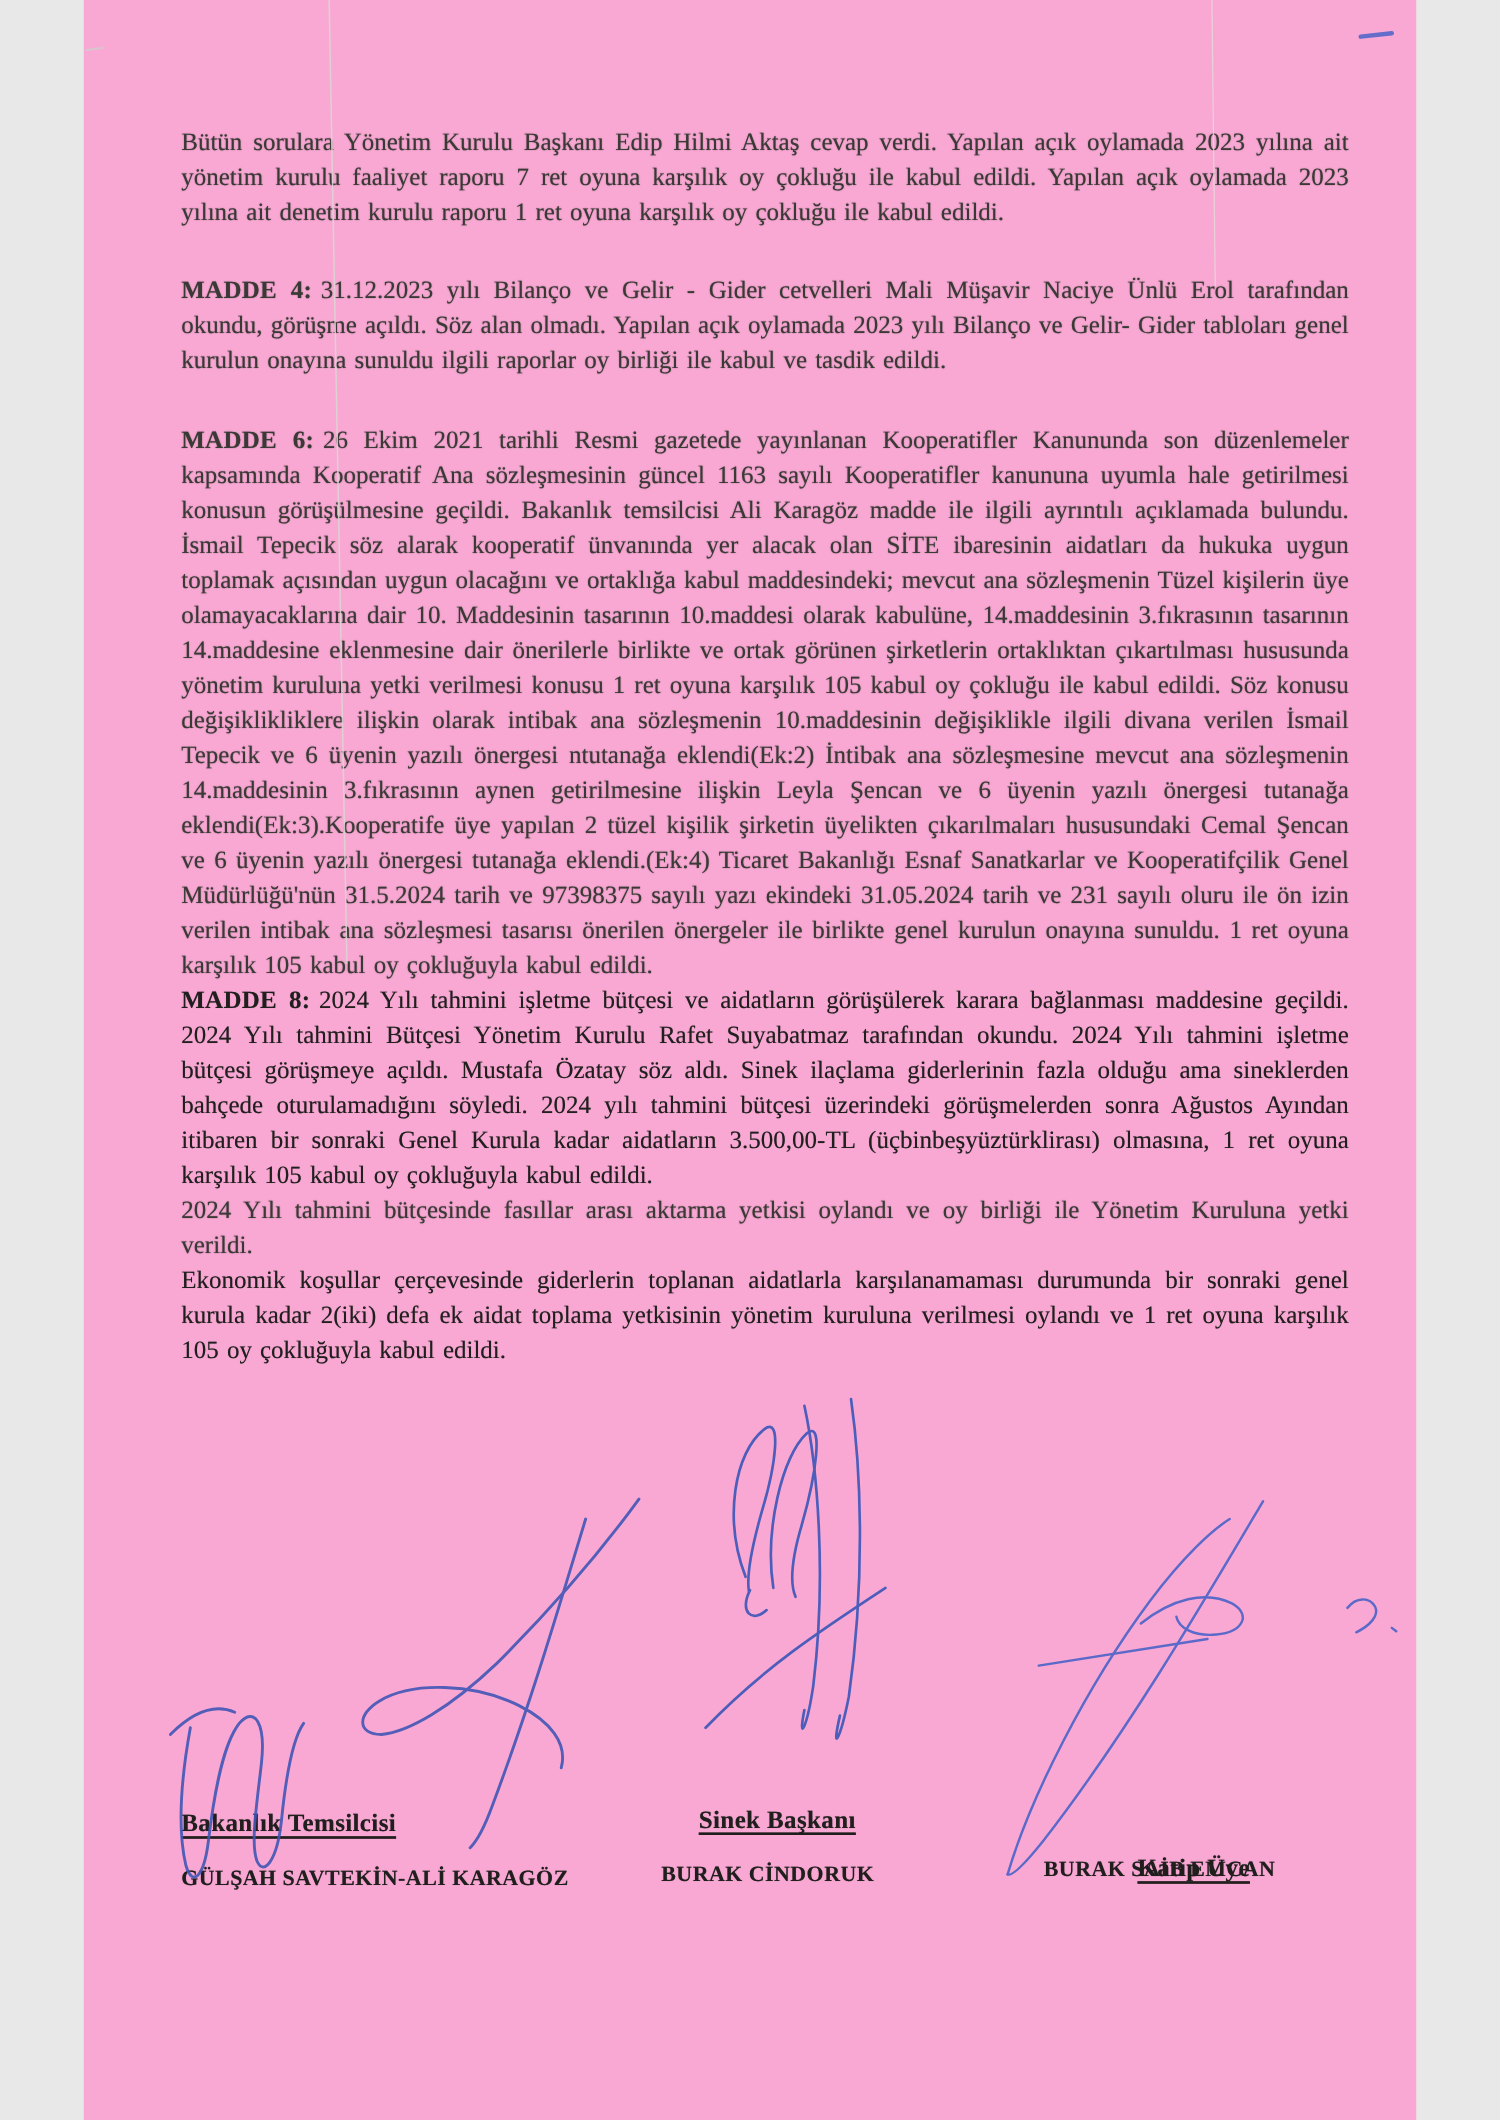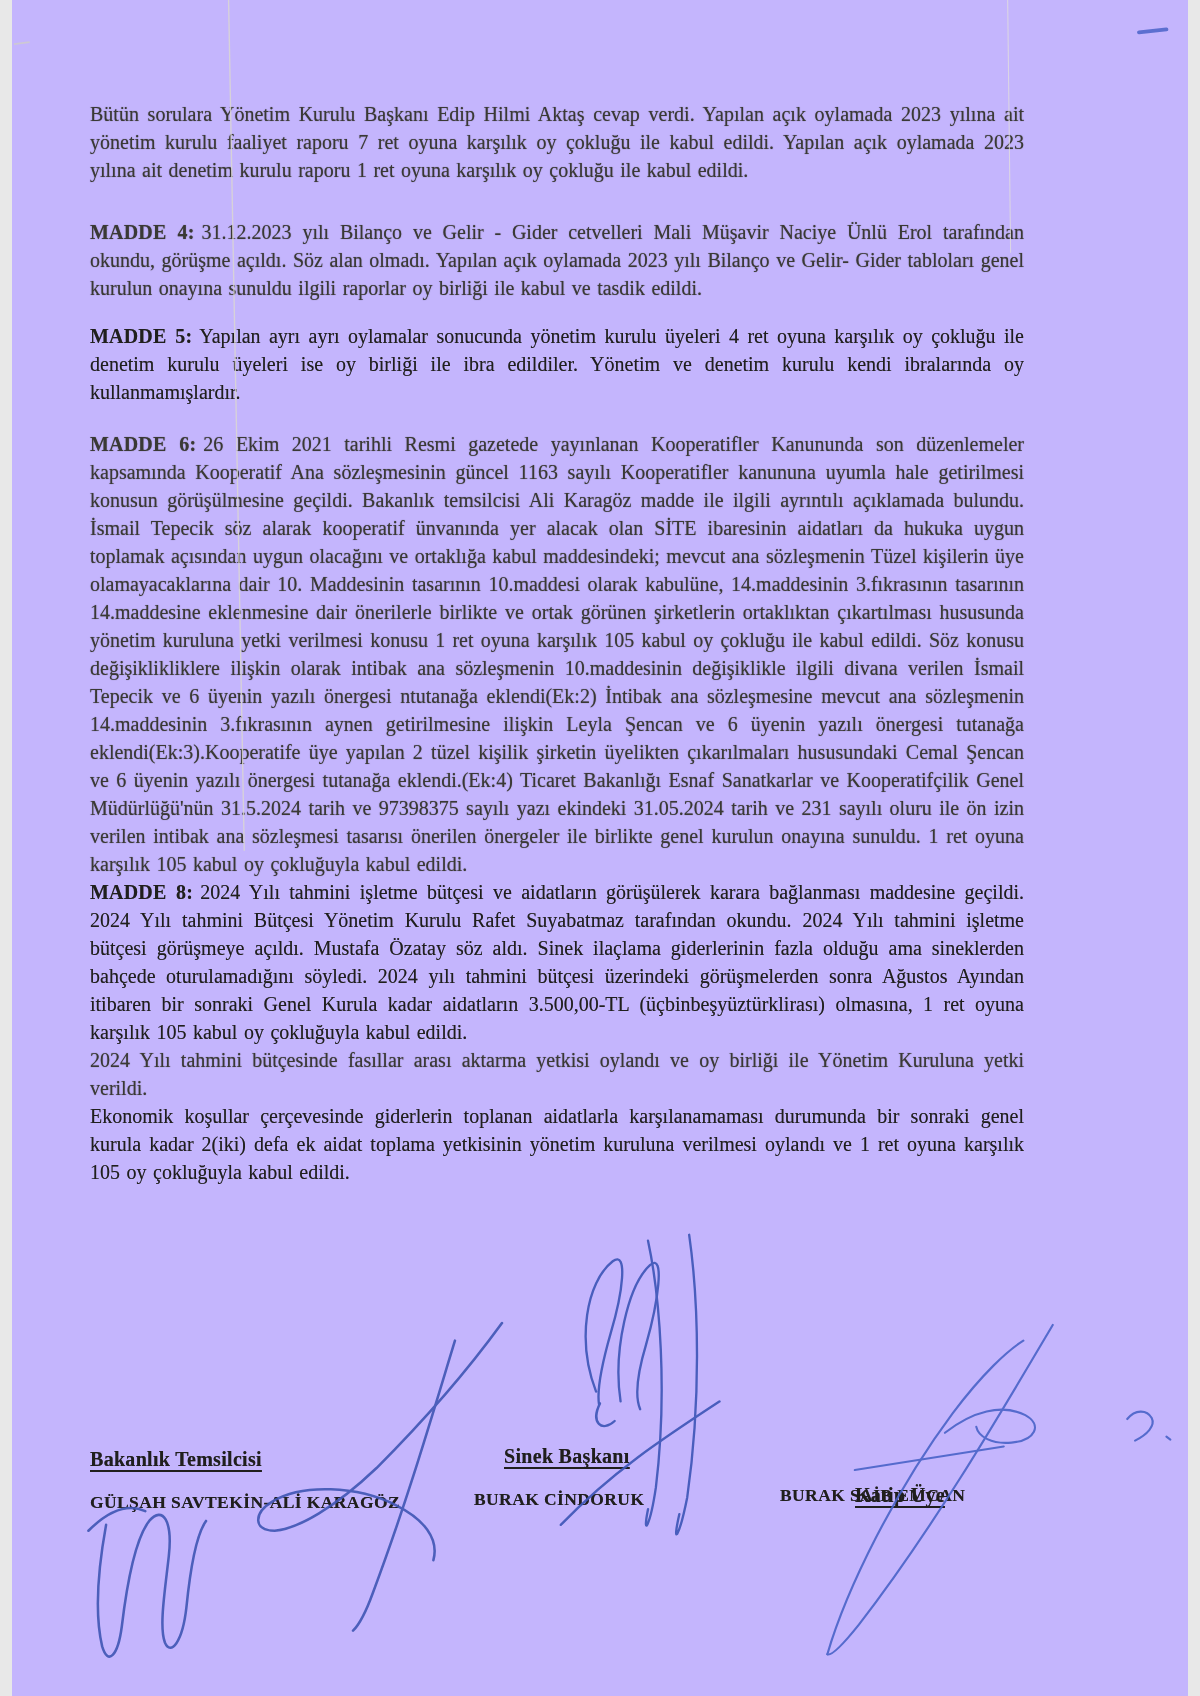--- a/index.html
+++ b/index.html
@@ -1,40 +1,40 @@
 <!DOCTYPE html>
 <html lang="tr"><head>
 <meta charset="utf-8">
 <style>
   html,body{margin:0;padding:0;background:#e8e8e8;}
   .page{
     position:relative;
-    width:1176px;height:1696px;
+    width:1066px;height:1696px;
     margin:0 auto;
-    background:#c4b5fd;
+    background:#f9a8d4;
     overflow:hidden;
     font-family:"Liberation Serif", serif;
     color:#201f1d;
   }
   .content{
     position:absolute;
     left:78px;top:100px;
     width:934px;
   }
   .para{
     margin:0;
     font-size:20px;
     line-height:28px;
     text-align:justify;
     word-spacing:1.5px;
     text-shadow:0 0 0.6px rgba(40,40,40,.55);
   }
   .para b{margin-right:7px;letter-spacing:.2px;}
   .mb-intro{margin-bottom:34px;}
-  .mb-m4{margin-bottom:20px;}
+  .mb-m4{margin-bottom:36px;}
   .mb-m5{margin-bottom:24px;}
   .mb-m6{}
   .mb-m7{margin-bottom:28px;}
   .soft{color:#3a3935;text-shadow:0 0 1.1px rgba(60,58,55,.65);}
   .sig-title{
     position:absolute;
     font-size:20px;font-weight:700;
     text-decoration:underline;
     text-underline-offset:4px;
     text-decoration-thickness:2px;
@@ -52,21 +52,20 @@
 </head>
 <body>
 
 <div class="page">
 
   <div class="content">
     <p class="para mb-intro soft"><span>Bütün sorulara Yönetim Kurulu Başkanı Edip Hilmi Aktaş cevap verdi. Yapılan açık oylamada 2023 yılına ait yönetim kurulu faaliyet raporu 7 ret oyuna karşılık oy çokluğu ile kabul edildi.  Yapılan açık oylamada 2023 yılına ait denetim kurulu raporu 1 ret oyuna karşılık oy çokluğu ile kabul edildi.</span></p>
 
     <p class="para mb-m4 soft"><b>MADDE 4:</b><span>31.12.2023 yılı Bilanço ve Gelir - Gider cetvelleri Mali Müşavir Naciye Ünlü Erol tarafından okundu, görüşme açıldı. Söz alan olmadı. Yapılan açık oylamada 2023 yılı Bilanço ve Gelir- Gider tabloları genel kurulun onayına sunuldu ilgili raporlar oy birliği ile kabul ve tasdik edildi.</span></p>
 
-    <p class="para mb-m5"><b>MADDE 5:</b><span>Yapılan ayrı ayrı oylamalar sonucunda yönetim kurulu üyeleri 4 ret oyuna karşılık oy çokluğu ile denetim kurulu üyeleri ise oy birliği ile ibra edildiler. Yönetim ve denetim kurulu kendi ibralarında oy kullanmamışlardır.</span></p>
 
     <p class="para mb-m6 soft"><b>MADDE 6:</b><span>26 Ekim 2021 tarihli Resmi gazetede yayınlanan Kooperatifler Kanununda son düzenlemeler kapsamında Kooperatif Ana sözleşmesinin güncel 1163 sayılı Kooperatifler kanununa uyumla hale getirilmesi konusun görüşülmesine geçildi. Bakanlık temsilcisi Ali Karagöz madde ile ilgili ayrıntılı açıklamada bulundu. İsmail Tepecik söz alarak kooperatif ünvanında yer alacak olan SİTE ibaresinin aidatları da hukuka uygun toplamak açısından uygun olacağını ve ortaklığa kabul maddesindeki; mevcut ana sözleşmenin Tüzel kişilerin üye olamayacaklarına dair 10. Maddesinin tasarının 10.maddesi olarak kabulüne, 14.maddesinin 3.fıkrasının tasarının  14.maddesine eklenmesine dair önerilerle birlikte ve ortak  görünen şirketlerin ortaklıktan çıkartılması hususunda yönetim kuruluna yetki verilmesi konusu 1 ret oyuna karşılık 105 kabul oy çokluğu ile kabul edildi. Söz konusu değişiklikliklere ilişkin olarak intibak ana sözleşmenin 10.maddesinin değişiklikle ilgili divana verilen İsmail Tepecik  ve 6 üyenin yazılı önergesi ntutanağa eklendi(Ek:2) İntibak ana sözleşmesine mevcut ana sözleşmenin 14.maddesinin 3.fıkrasının aynen getirilmesine ilişkin Leyla Şencan ve 6 üyenin yazılı önergesi tutanağa eklendi(Ek:3).Kooperatife üye yapılan 2 tüzel kişilik şirketin üyelikten çıkarılmaları hususundaki Cemal Şencan ve 6 üyenin yazılı önergesi tutanağa eklendi.(Ek:4) Ticaret Bakanlığı Esnaf Sanatkarlar ve Kooperatifçilik Genel Müdürlüğü'nün 31.5.2024 tarih ve 97398375 sayılı yazı ekindeki 31.05.2024 tarih ve 231 sayılı oluru ile ön izin verilen intibak ana sözleşmesi tasarısı önerilen önergeler ile birlikte genel kurulun onayına sunuldu. 1 ret oyuna karşılık 105 kabul oy çokluğuyla kabul edildi.</span></p>
 
 
     <p class="para"><b>MADDE 8:</b><span>2024 Yılı tahmini işletme bütçesi ve aidatların görüşülerek karara bağlanması maddesine geçildi. 2024 Yılı tahmini Bütçesi Yönetim Kurulu Rafet Suyabatmaz tarafından okundu. 2024 Yılı tahmini işletme bütçesi görüşmeye açıldı. Mustafa Özatay söz aldı. Sinek ilaçlama giderlerinin fazla olduğu ama sineklerden bahçede oturulamadığını söyledi. 2024 yılı tahmini bütçesi üzerindeki görüşmelerden sonra Ağustos Ayından itibaren bir sonraki Genel Kurula kadar aidatların 3.500,00-TL (üçbinbeşyüztürklirası) olmasına,  1 ret oyuna karşılık 105 kabul oy çokluğuyla kabul edildi.</span></p>
 
     <p class="para soft"><span>2024 Yılı tahmini bütçesinde fasıllar arası aktarma yetkisi oylandı ve oy birliği ile Yönetim Kuruluna yetki verildi.</span></p>
 
     <p class="para"><span>Ekonomik koşullar çerçevesinde giderlerin toplanan aidatlarla  karşılanamaması durumunda bir sonraki genel kurula kadar 2(iki) defa ek aidat toplama yetkisinin yönetim kuruluna verilmesi oylandı ve 1 ret oyuna karşılık 105 oy çokluğuyla kabul edildi.</span></p>
   </div>

